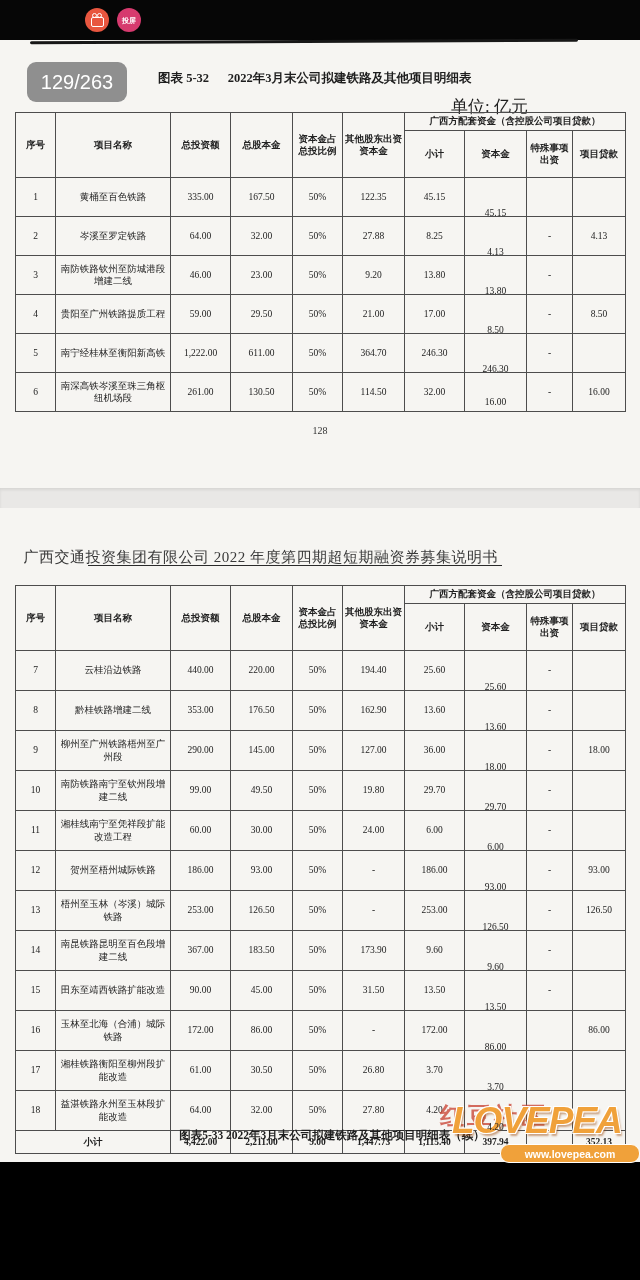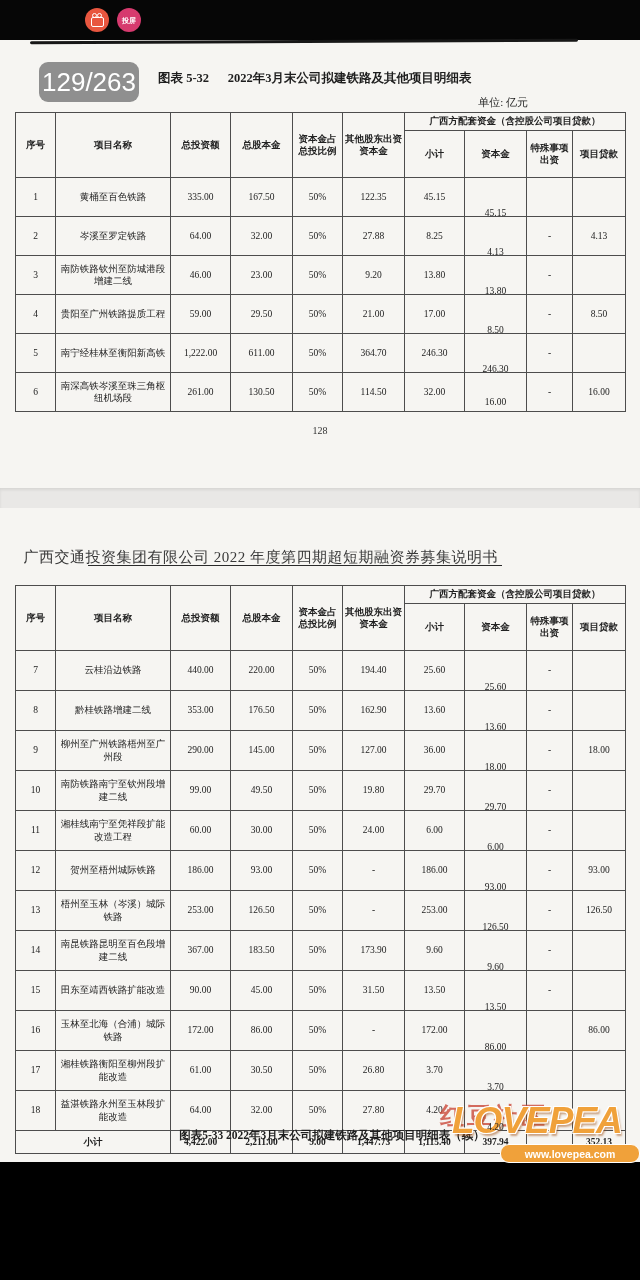--- a/index.html
+++ b/index.html
@@ -18,23 +18,23 @@
   .cam::before{left:0;}
   .cam::after{left:5px;}
   .corner-shadow{position:absolute;right:0;top:40px;width:97px;height:20px;background:#0d0d0d;
               clip-path:polygon(0 0,100% 0,100% 100%);}
   
   .page1{position:absolute;left:0;top:40px;width:640px;height:448px;background:#f6f5f2;color:#1e1e1e;}
   .page-edge{position:absolute;left:30px;top:0px;width:548px;height:3px;background:#171717;
              border-radius:2px;transform:rotate(-0.25deg);}
   .page-badge{position:absolute;left:27px;top:22px;width:100px;height:40px;background:#8f8f8f;
               border-radius:9px;color:#fff;display:flex;align-items:center;justify-content:center;
-              font-family:"Liberation Sans",sans-serif;font-size:26px;margin-left:12px;}
+              font-family:"Liberation Sans",sans-serif;font-size:20px;}
   .tbl-title{position:absolute;left:158px;top:30px;font-size:12.5px;font-weight:bold;white-space:pre;}
-  .unit-label{position:absolute;right:112px;top:55px;font-size:11px;}
+  .unit-label{position:absolute;right:112px;top:55px;font-size:17px;}
   .pageno{position:absolute;left:0;top:385px;width:640px;text-align:center;font-size:10px;color:#333;}
   .band{position:absolute;left:0;top:488px;width:640px;height:20px;background:#e9e8e6;
         border-bottom:2px solid #d2d1cf;box-shadow:inset 0 2px 3px rgba(0,0,0,0.08);}
   .page2{position:absolute;left:0;top:508px;width:640px;height:654px;background:#f6f5f2;color:#1e1e1e;}
   .doc-header{position:absolute;right:142px;top:40px;font-size:15px;color:#3a3a3a;letter-spacing:0.5px;}
   .doc-header-line{position:absolute;left:88px;top:57px;width:414px;height:0;border-top:1.3px solid #2a2a2a;}
   .caption{position:absolute;left:0;top:620px;width:640px;text-align:center;
            font-size:11.5px;font-weight:bold;padding-left:12px;}
   
   table.doc-table{position:absolute;left:15px;border-collapse:collapse;table-layout:fixed;

